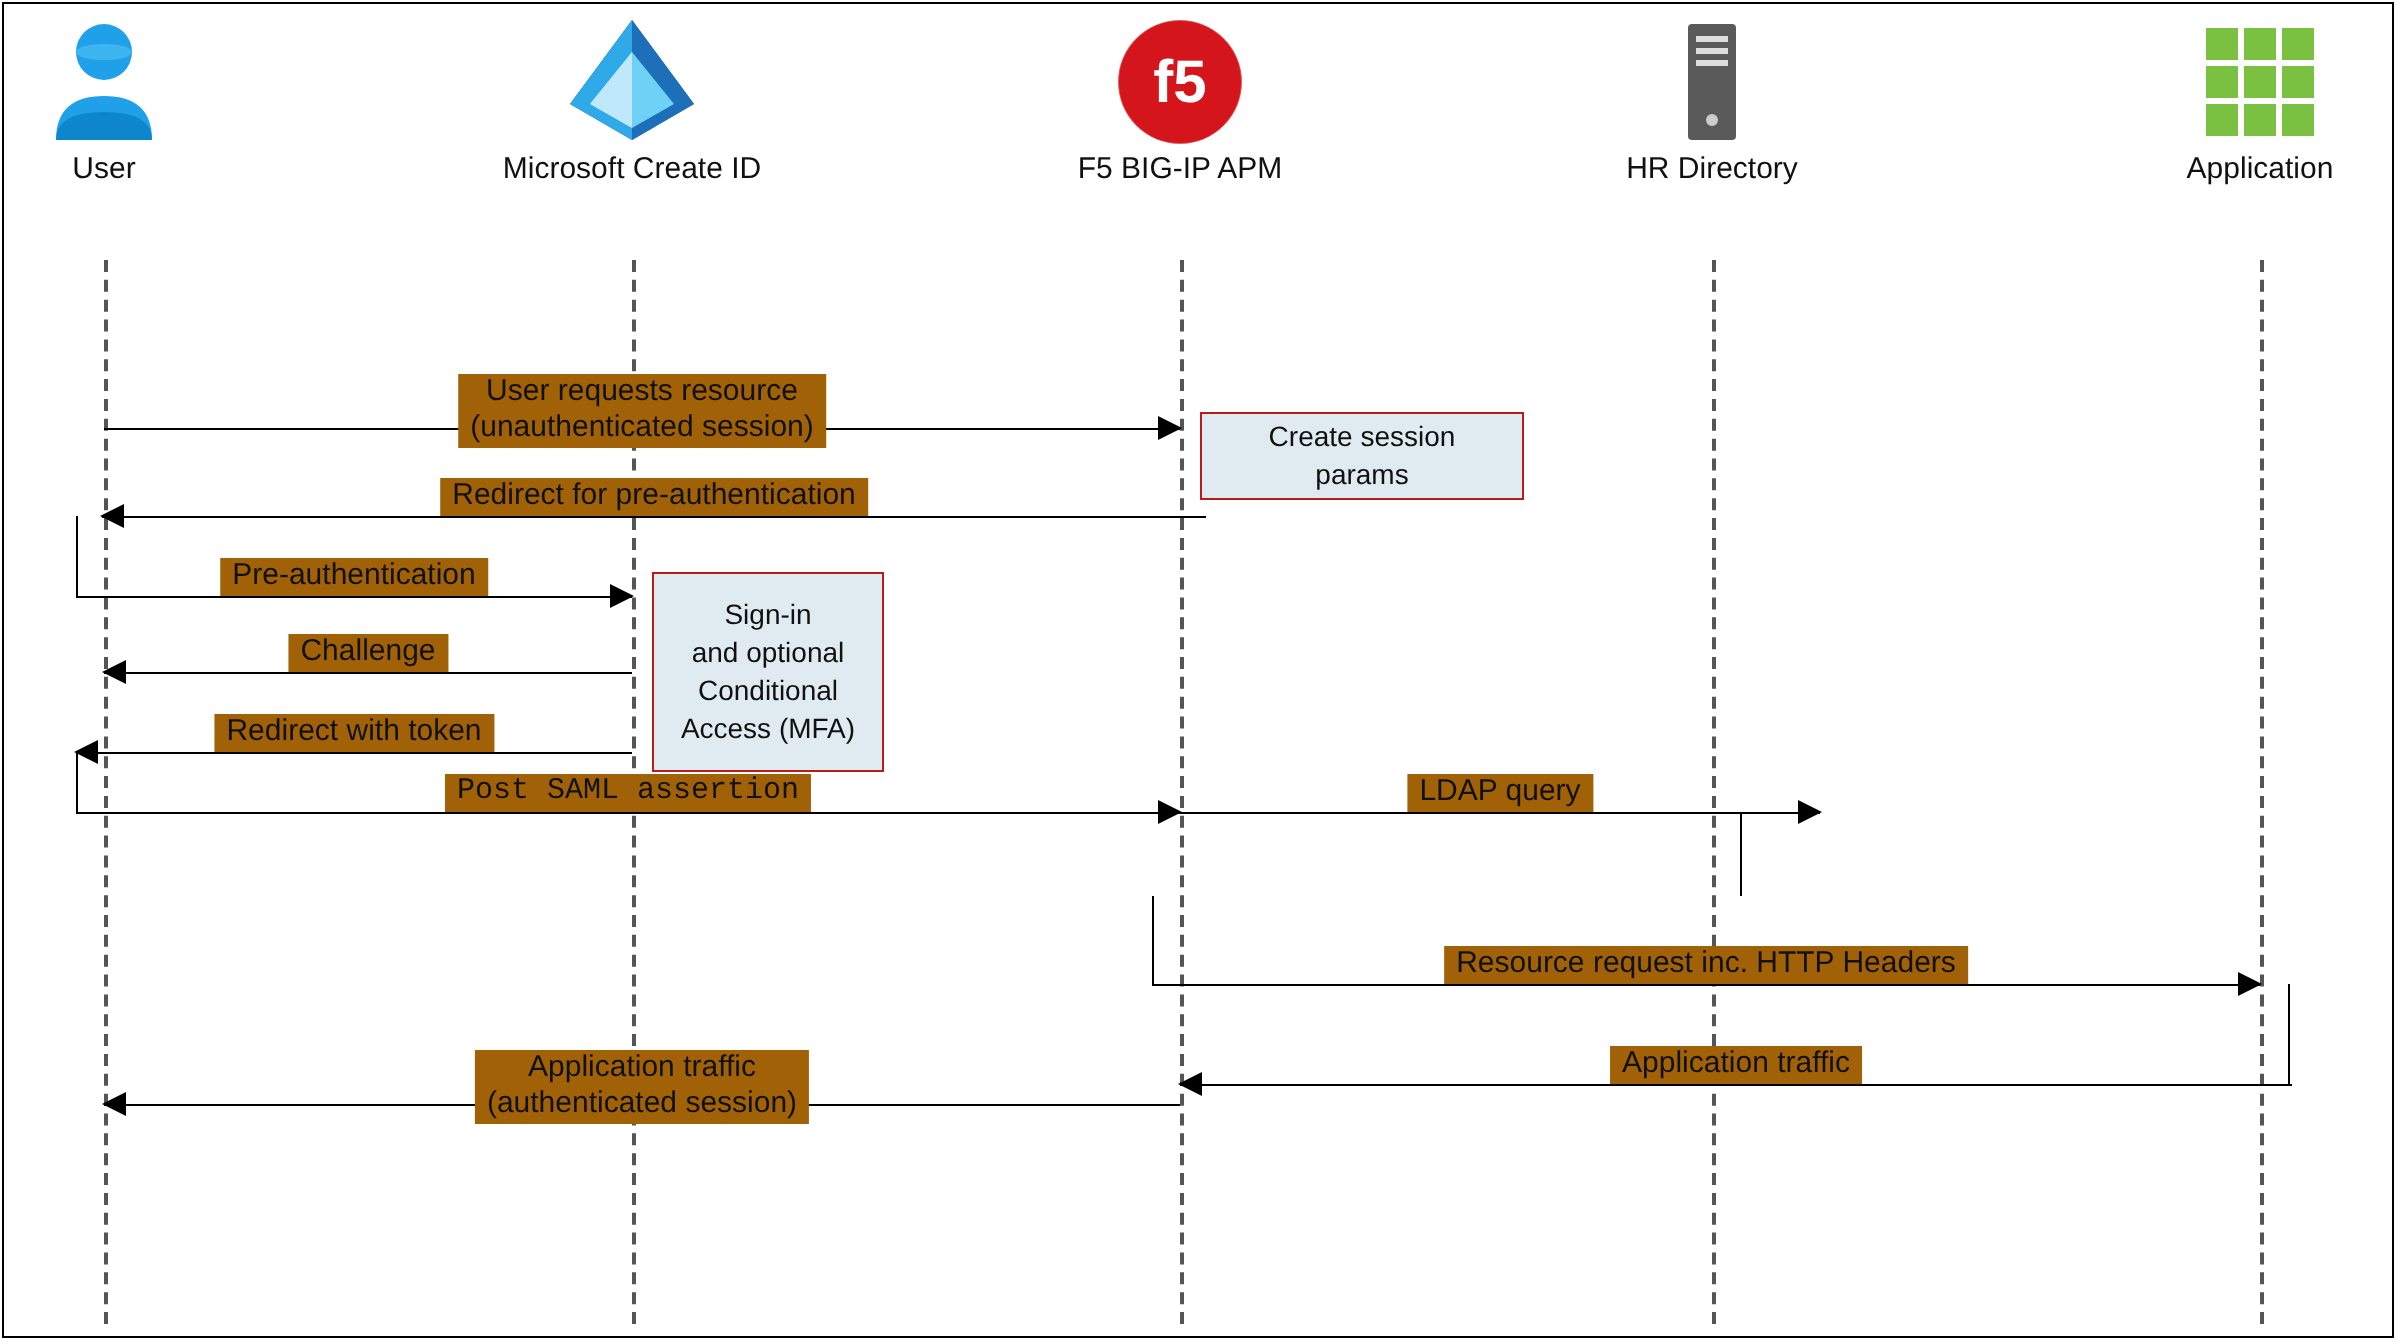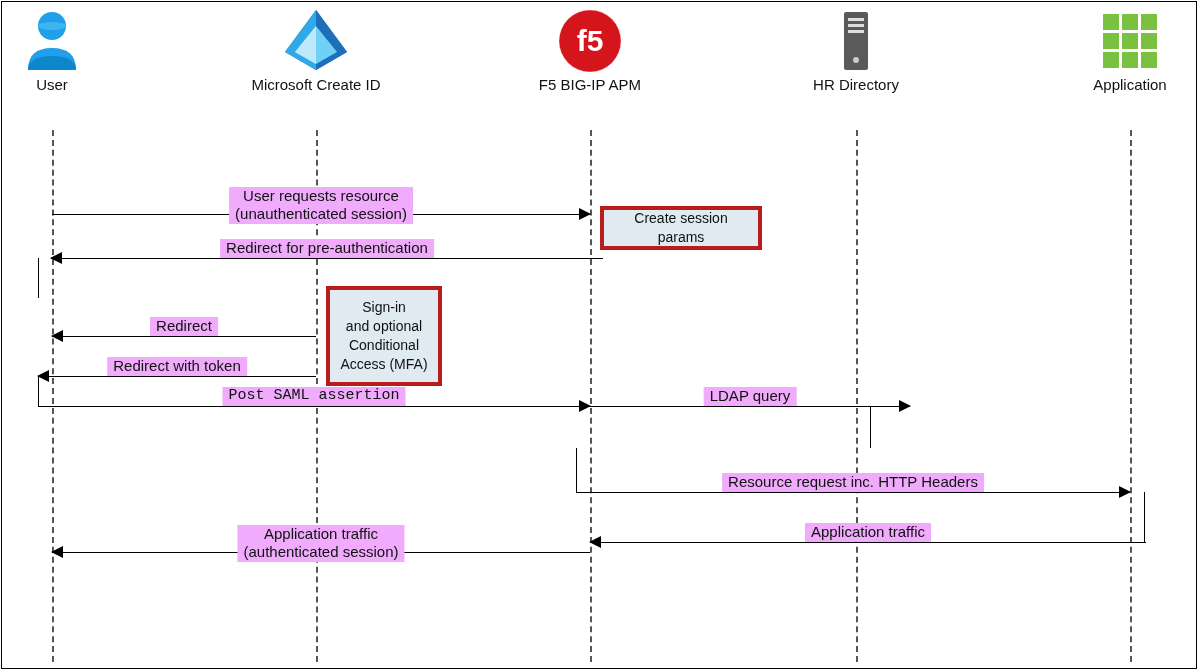--- a/index.html
+++ b/index.html
@@ -70,33 +70,33 @@
     width: 0; height: 0;
     border-top: 6px solid transparent;
     border-bottom: 6px solid transparent;
     border-right: 12px solid #000;
   }
   .msg .text {
     position: absolute;
     bottom: 12px;
     left: 50%;
     transform: translateX(-50%);
-    background: #f0abfc;
+    background: #a16207;
     padding: 0 6px;
     white-space: nowrap;
     text-align: center;
     line-height: 1.25;
   }
   .msg .text.two-line {
     bottom: 2px;
   }
   .box {
     position: absolute;
     background: #dfeaf1;
-    border: 4px solid #b91c1c;
+    border: 1px solid #b91c1c;
     display: flex;
     align-items: center;
     justify-content: center;
     text-align: center;
     padding: 6px 10px;
     box-sizing: border-box;
     font-size: 14px;
     line-height: 1.35;
   }
   .ret-stub {
@@ -194,34 +194,39 @@
     <span>Create session params</span>
   </div>
 
   <div class="msg" style="left:49px; width:552px; top:244px;">
     <div class="line"></div>
       <div class="arrow-left"></div>
     <div class="text"><span>Redirect for pre-authentication</span></div>
   </div>
   <div class="ret-stub" style="left:36px; top:256px; height:40px;"></div>
 
+  <div class="msg" style="left:36px; width:278px; top:284px;">
+    <div class="line"></div>
+      <div class="arrow-right"></div>
+    <div class="text"><span>Pre-authentication</span></div>
+  </div>
 
   <div class="box" style="left:324px; top:272px; width:116px; height:100px;margin-top:12px;">
     <div>
       <div>Sign-in</div>
       <div>and optional</div>
       <div>Conditional</div>
       <div>Access (MFA)</div>
     </div>
   </div>
 
   <div class="msg" style="left:50px; width:264px; top:322px;">
     <div class="line"></div>
       <div class="arrow-left"></div>
-    <div class="text"><span>Redirect</span></div>
+    <div class="text"><span>Challenge</span></div>
   </div>
 
   <div class="msg" style="left:36px; width:278px; top:362px;">
     <div class="line"></div>
       <div class="arrow-left"></div>
     <div class="text"><span>Redirect with token</span></div>
   </div>
   <div class="ret-stub" style="left:36px; top:374px; height:30px;"></div>
 
   <div class="msg" style="left:36px; width:552px; top:392px;font-family:Liberation Mono, monospace;">

